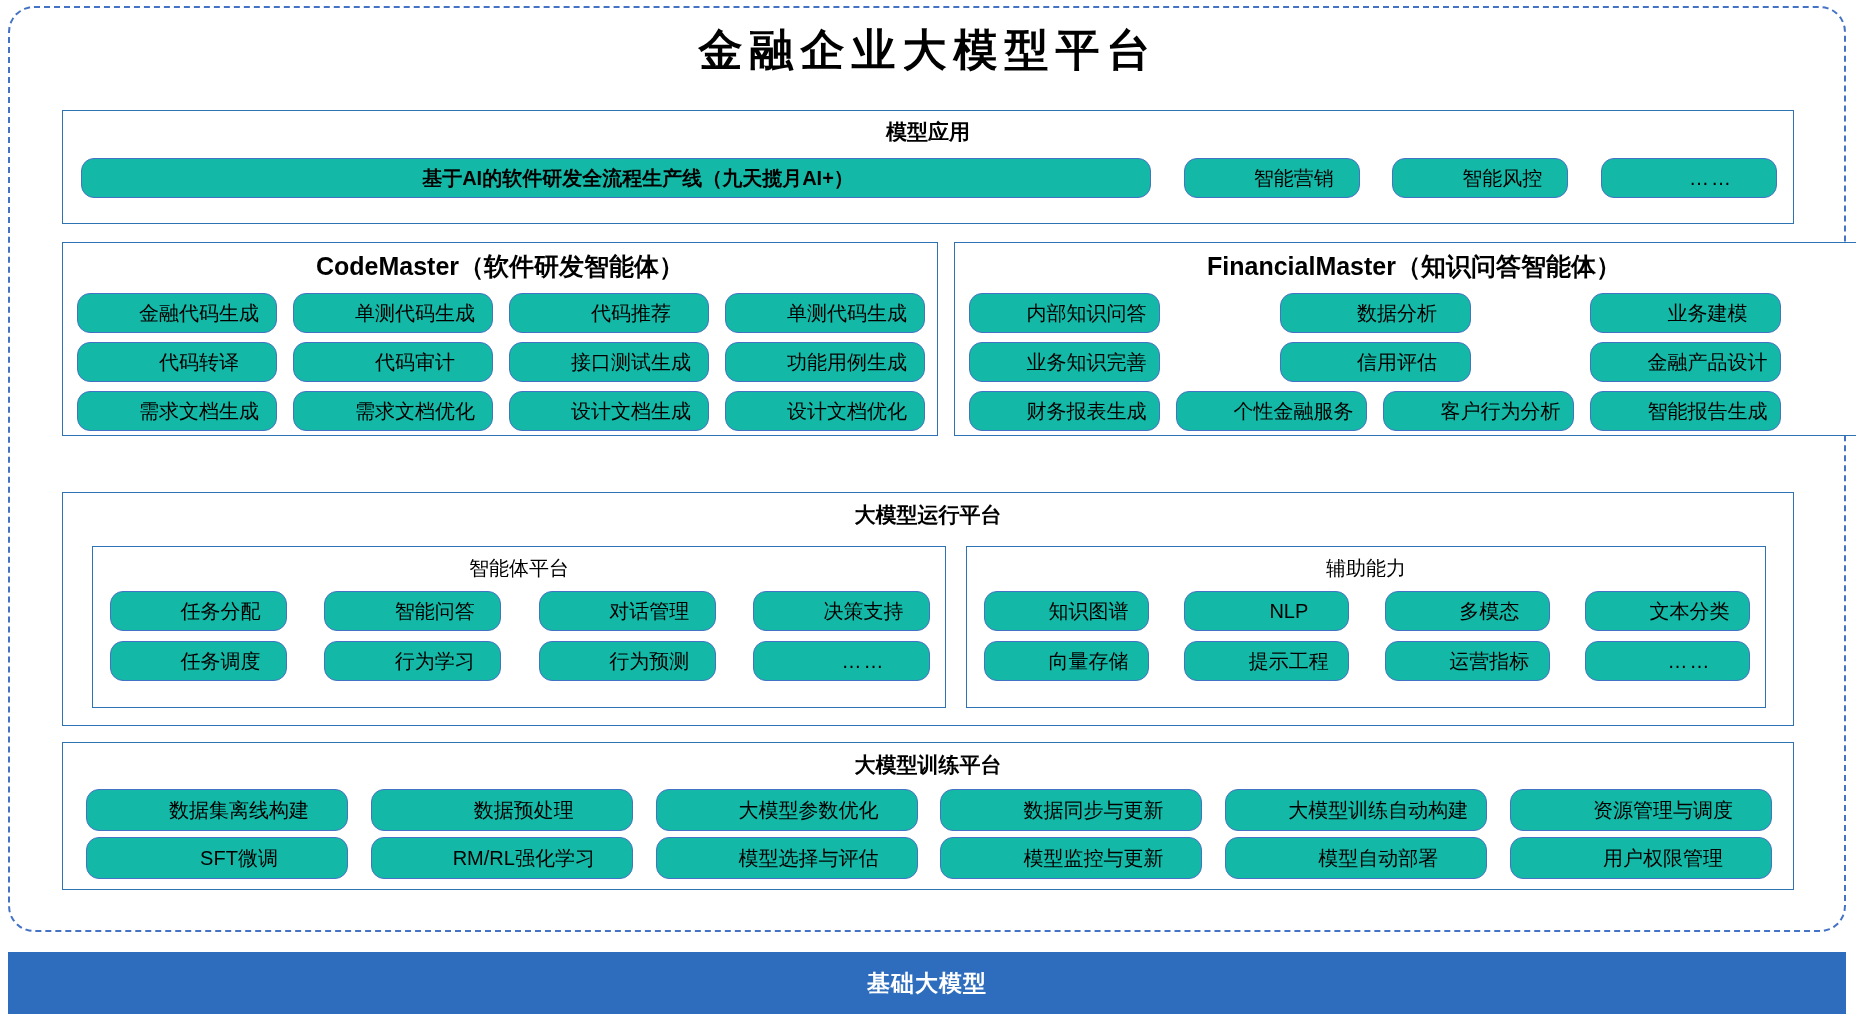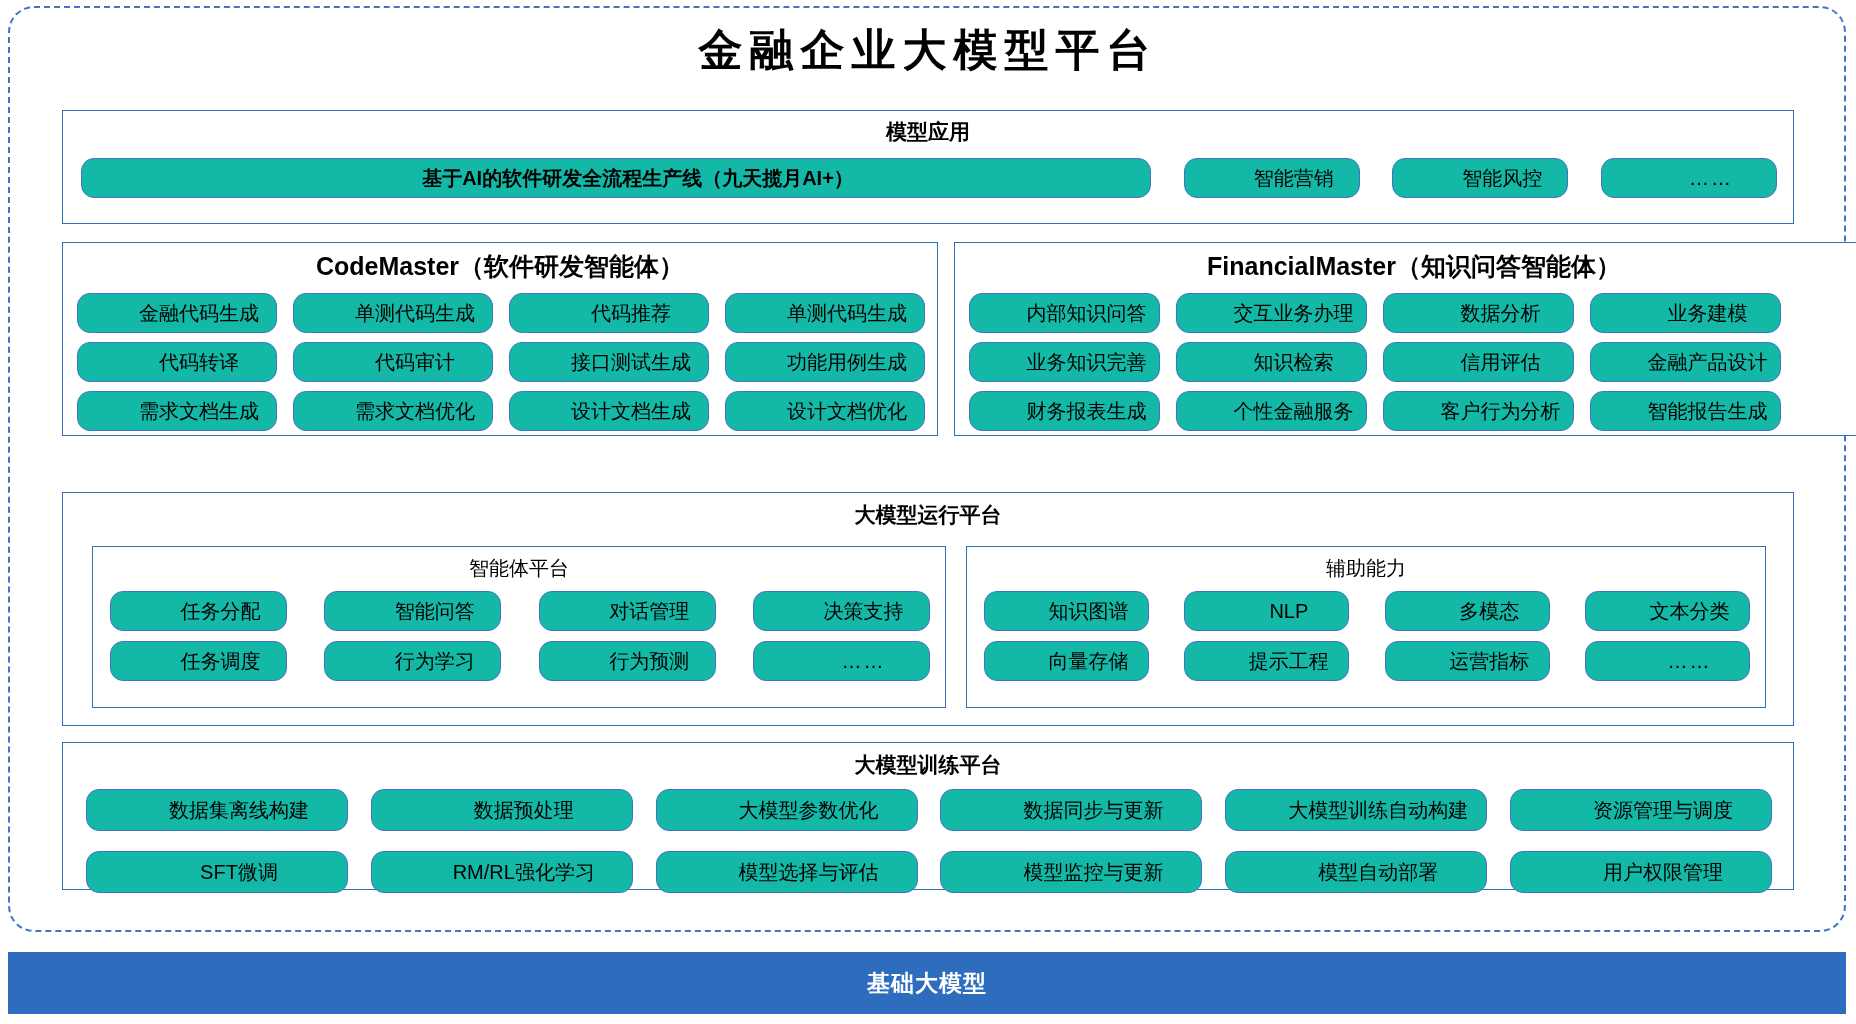--- a/index.html
+++ b/index.html
@@ -150,21 +150,21 @@
   #agent-plat .sub-grid .pill { width: 177px; }
   #aux-cap    .sub-grid .pill { width: 165px; }
 
   
   #train-panel { left: 62px; top: 742px; width: 1732px; height: 148px; }
   #train-panel > .panel-title { margin-top: 11px; }
   .train-grid {
     position: absolute;
     left: 23px; top: 46px;
     width: 1686px;
-    display: flex; flex-direction: column; gap: 20px;
+    display: flex; flex-direction: column; gap: 6px;
   }
   .train-grid .pill { width: 262px; height: 42px; }
 
   
   #base-bar {
     position: absolute;
     left: 8px; top: 952px;
     width: 1838px; height: 62px;
     background: #2E6DBE;
     display: flex;
@@ -219,27 +219,25 @@
     </div>
 </div>
 
 <div class="panel" id="fin-panel">
   <div class="agent-title">
     <span class="spellerr">FinancialMaster</span><span>（知识问答智能体）</span>
   </div>
   <div class="agent-grid">
       <div class="row">
         <div class="pill">内部知识问答</div>
-        <div class="pill">交互业务办理</div>
         <div class="pill">数据分析</div>
         <div class="pill">业务建模</div>
       </div>
       <div class="row">
         <div class="pill">业务知识完善</div>
-        <div class="pill">知识检索</div>
         <div class="pill">信用评估</div>
         <div class="pill">金融产品设计</div>
       </div>
       <div class="row">
         <div class="pill">财务报表生成</div>
         <div class="pill">个性金融服务</div>
         <div class="pill">客户行为分析</div>
         <div class="pill">智能报告生成</div>
       </div>
     </div>

